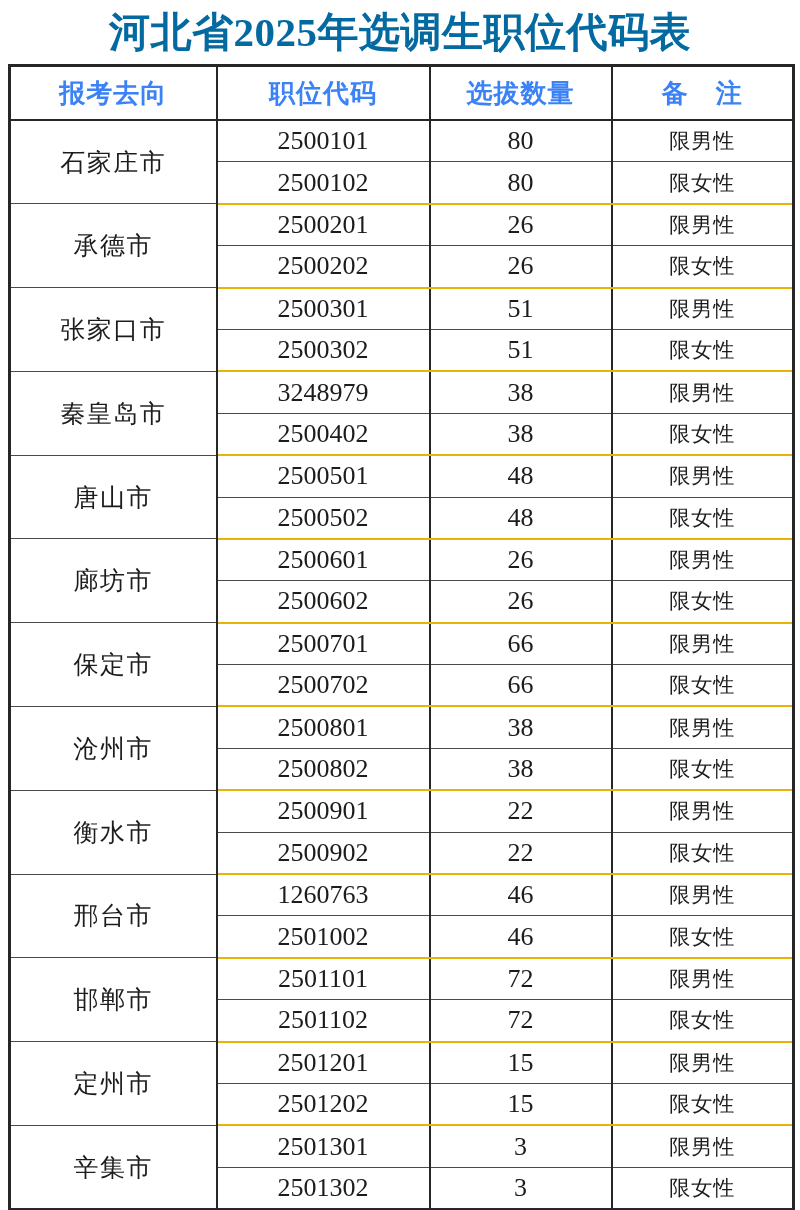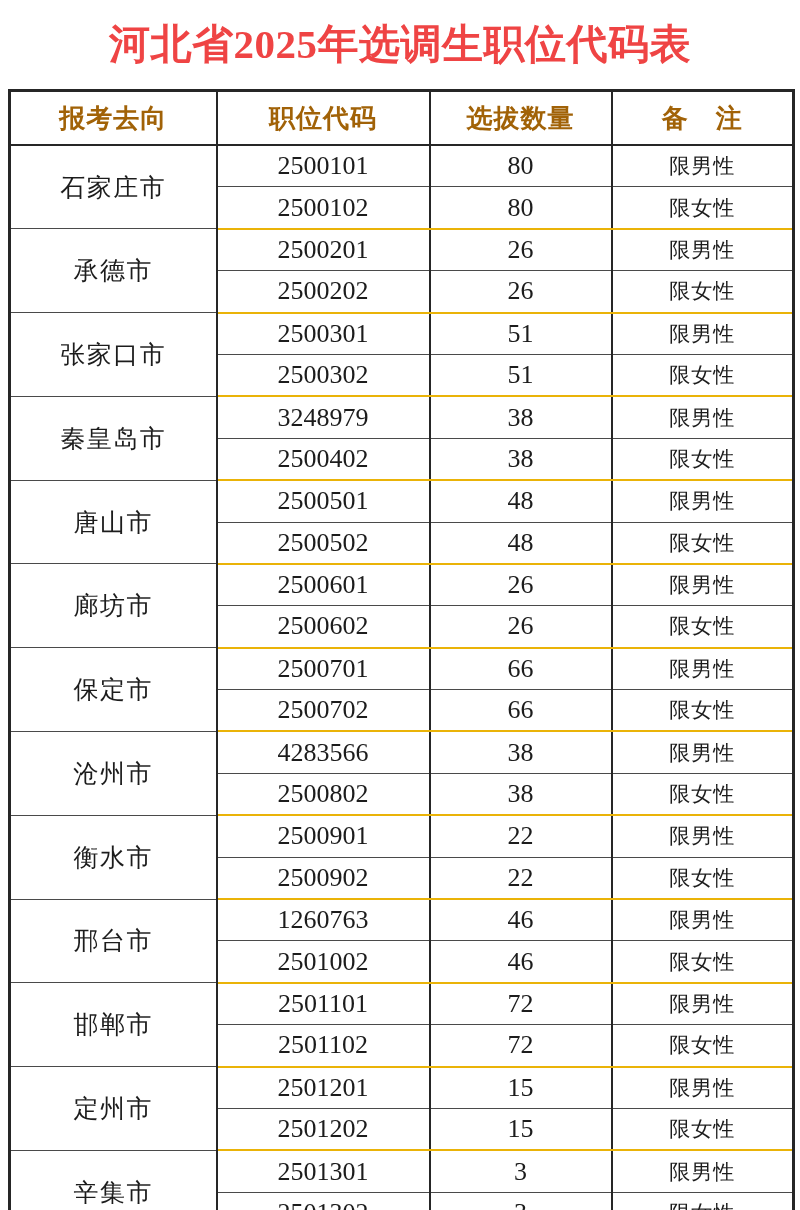--- a/index.html
+++ b/index.html
@@ -12,46 +12,46 @@
     height: 1210px;
     font-family: "Liberation Serif", serif;
     color: #1f1f1f;
     overflow: hidden;
   }
   .page {
     width: 784px;
     margin: 0 auto;
   }
   .title {
-    height: 89px;
+    height: 64px;
     display: flex;
     align-items: center;
     justify-content: center;
     font-size: 41px;
     font-weight: 700;
     letter-spacing: 0.5px;
-    color: #ef4444;
+    color: #0369a1;
     white-space: nowrap;
   }
   table.codes {
     width: 784px;
     border-collapse: collapse;
     table-layout: fixed;
     border: 3px solid #262626;
   }
   col.c1 { width: 207px; }
   col.c2 { width: 213px; }
   col.c3 { width: 182px; }
   col.c4 { width: 182px; }
   th {
     height: 50px;
     font-family: "Liberation Sans", sans-serif;
     font-weight: 700;
     font-size: 26px;
-    color: #a16207;
+    color: #3b82f6;
     text-align: center;
     vertical-align: middle;
     border: 2px solid #262626;
     background: #ffffff;
     letter-spacing: 1px;
   }
   td {
     height: 38.4px;
     text-align: center;
     vertical-align: middle;
@@ -170,21 +170,21 @@
           <td data-name="count-cell">66</td>
           <td data-name="note-cell">限男性</td>
         </tr>
         <tr class="row-last" data-name="table-row">
           <td data-name="code-cell">2500702</td>
           <td data-name="count-cell">66</td>
           <td data-name="note-cell">限女性</td>
         </tr>
         <tr class="row-first" data-name="table-row">
           <td class="city" rowspan="2" data-name="destination-cell">沧州市</td>
-          <td data-name="code-cell">4283566</td>
+          <td data-name="code-cell">2500801</td>
           <td data-name="count-cell">38</td>
           <td data-name="note-cell">限男性</td>
         </tr>
         <tr class="row-last" data-name="table-row">
           <td data-name="code-cell">2500802</td>
           <td data-name="count-cell">38</td>
           <td data-name="note-cell">限女性</td>
         </tr>
         <tr class="row-first" data-name="table-row">
           <td class="city" rowspan="2" data-name="destination-cell">衡水市</td>

